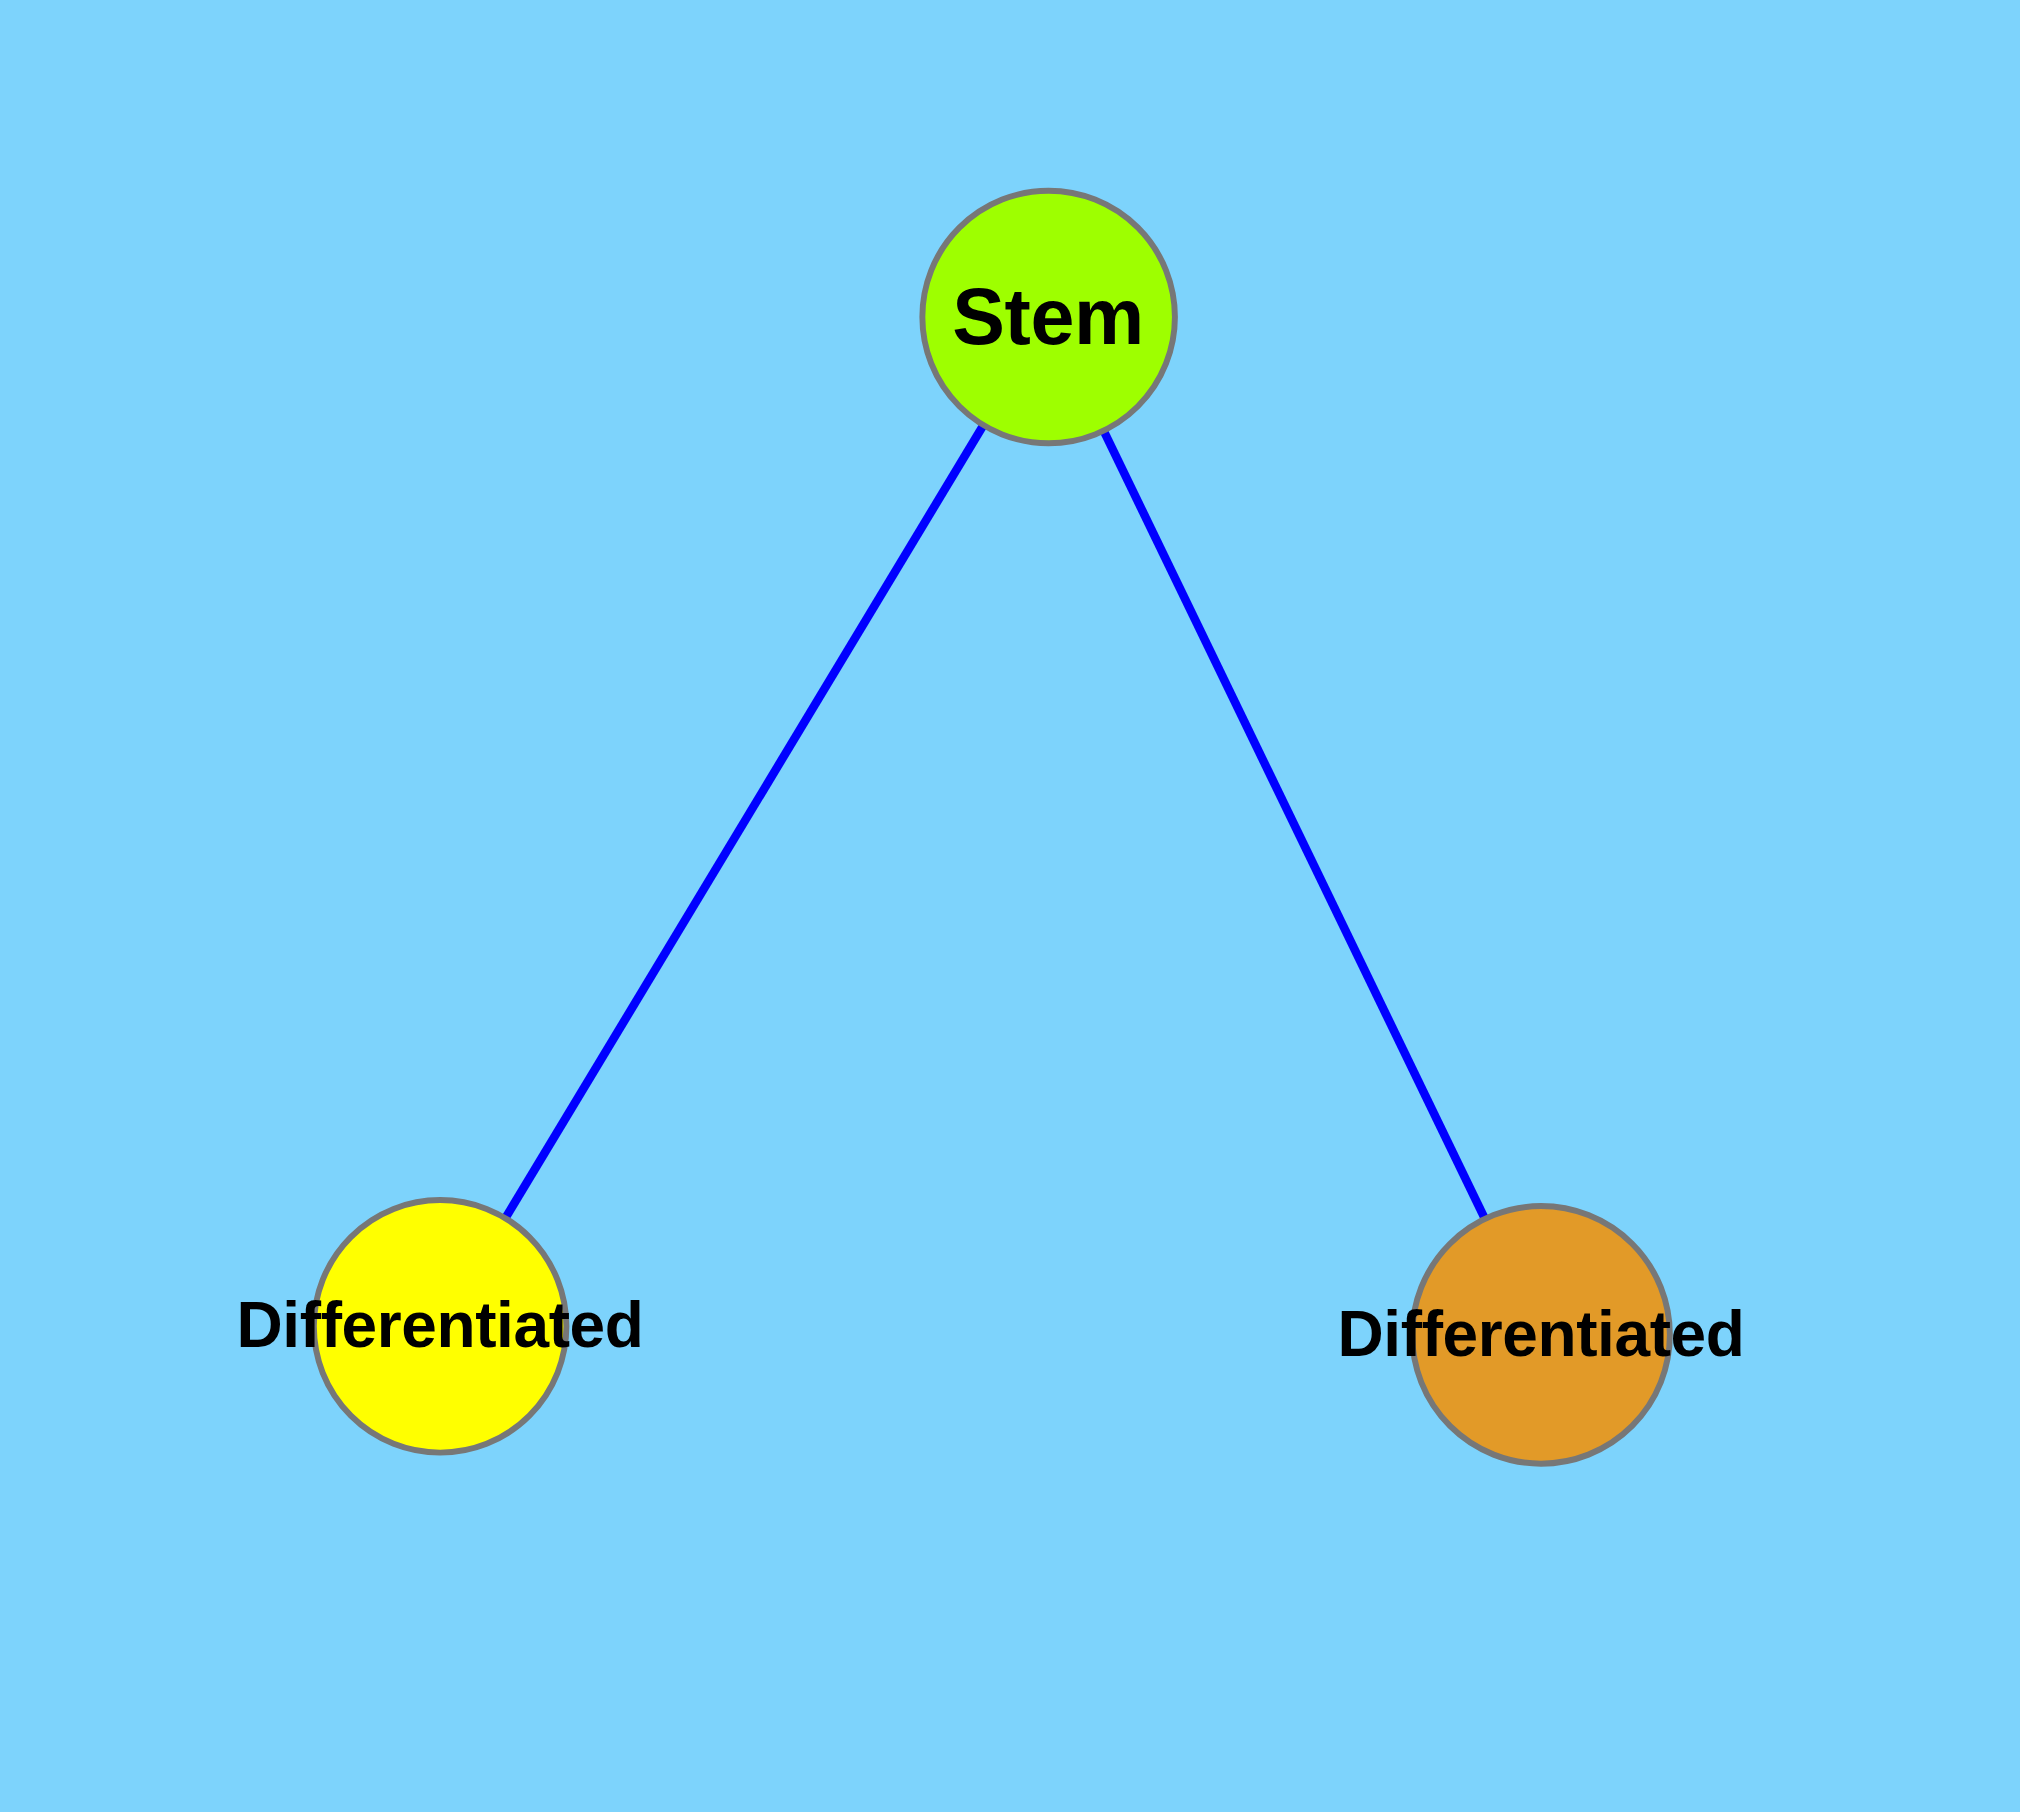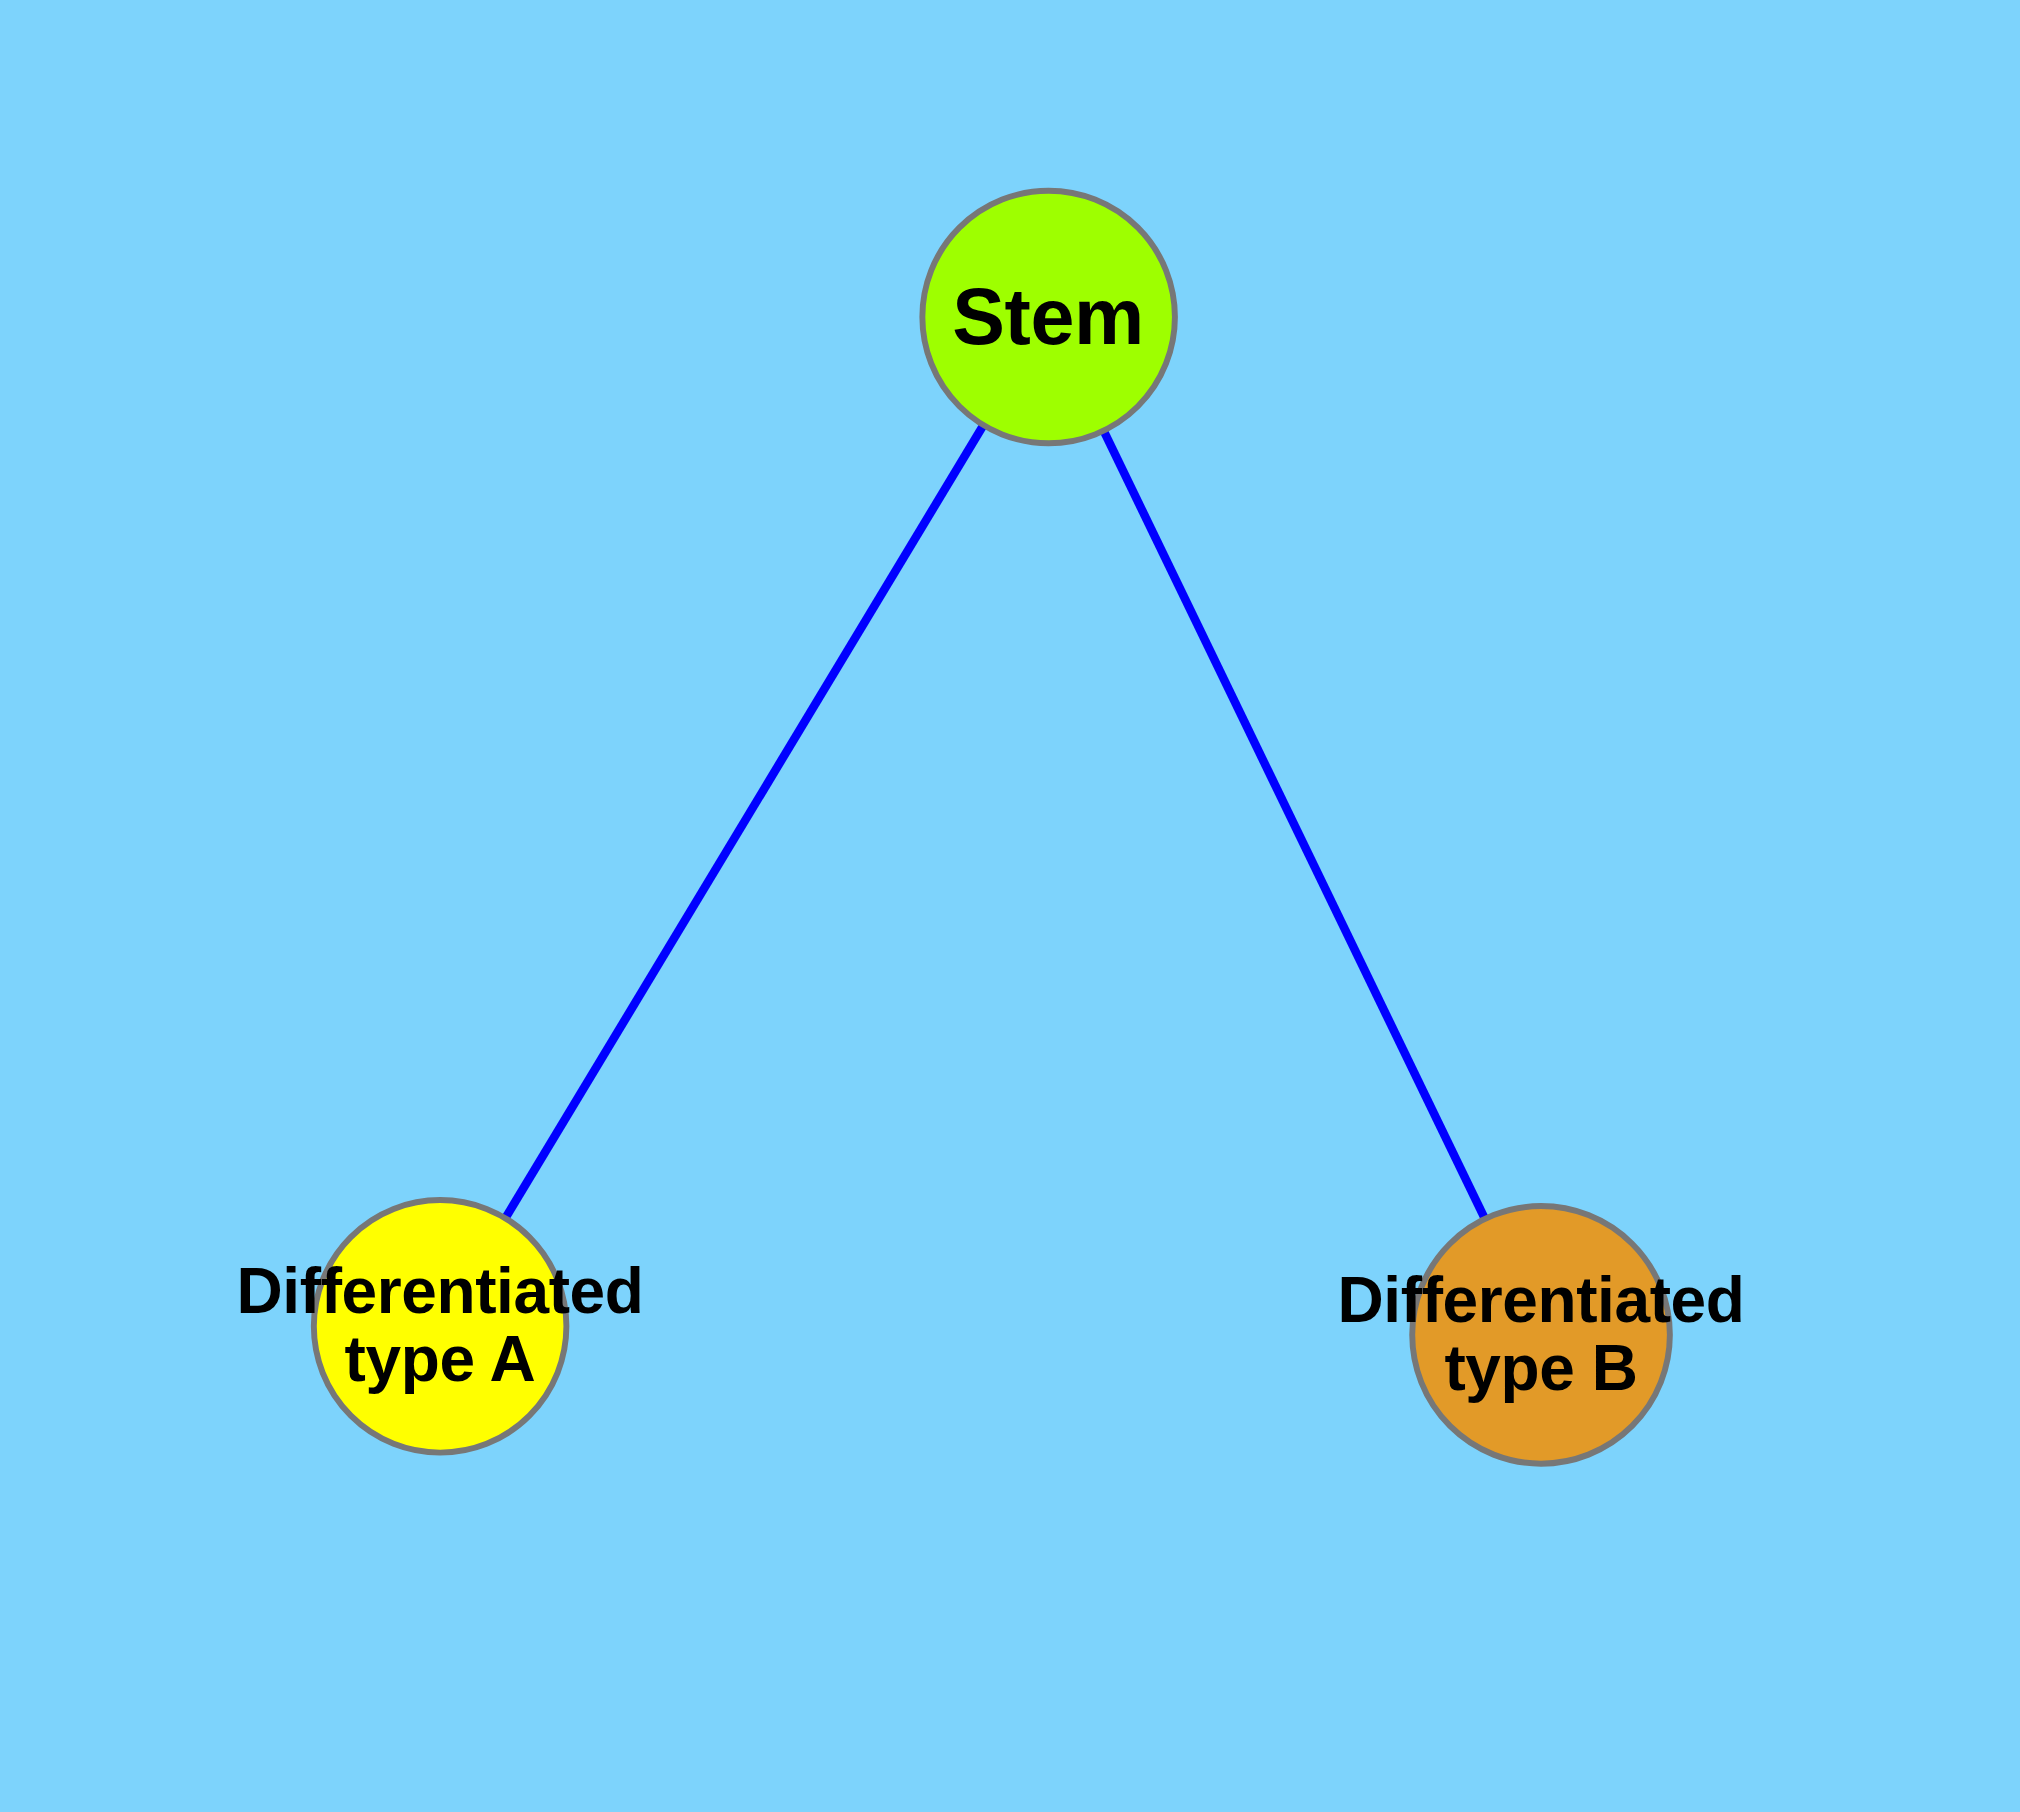--- a/index.html
+++ b/index.html
@@ -63,22 +63,20 @@
       <circle cx="1818" cy="1575" r="152" fill="#e29a28" stroke="#777777" stroke-width="7"></circle>
     </g>
   </svg>
 
   <div class="node-label big" style="left:1048px; top:317px;">
     <span class="label-line">Stem</span>
   </div>
 
   <div class="node-label two-line" style="left:440px; top:1326px;">
     <span class="label-line">Differentiated</span>
-    <span class="label-line">type A</span>
   </div>
 
   <div class="node-label two-line" style="left:1541px; top:1335px;">
     <span class="label-line">Differentiated</span>
-    <span class="label-line">type B</span>
   </div>
 
 </div>
 
 
 </body></html>

